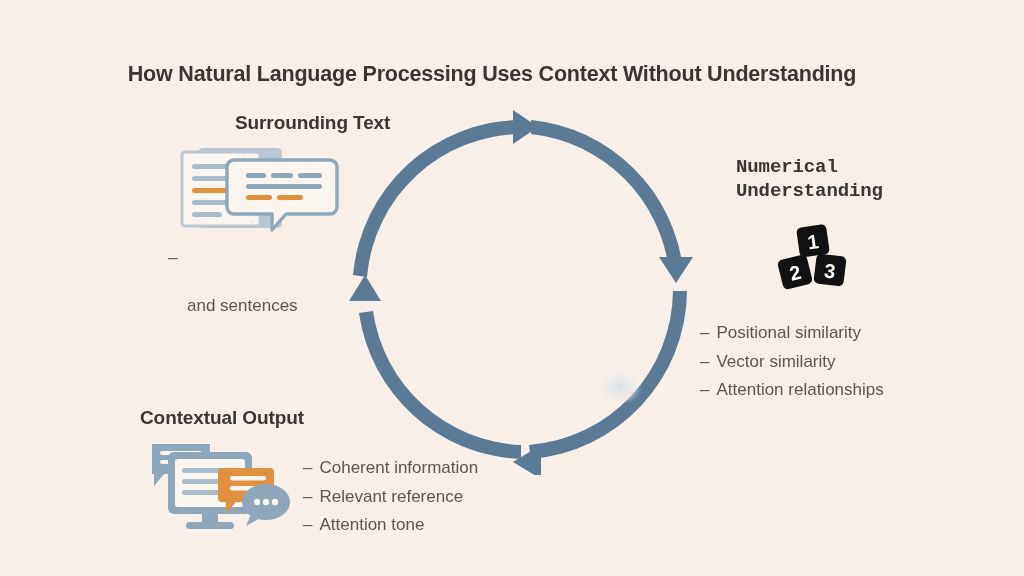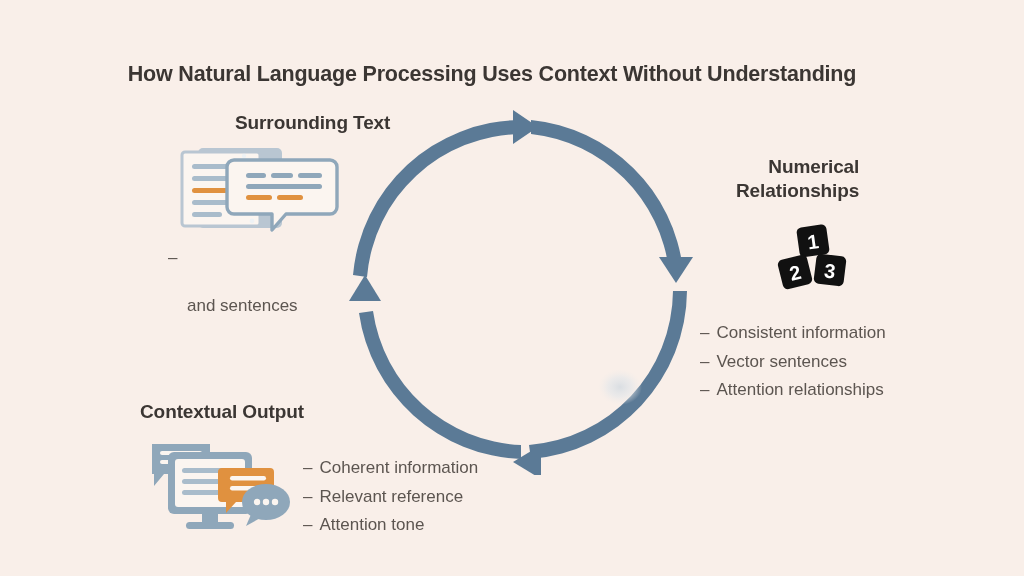--- a/index.html
+++ b/index.html
@@ -48,21 +48,22 @@
   .section-heading {
     position: absolute;
     font-size: 19px;
     font-weight: bold;
     color: #3b3633;
     white-space: nowrap;
     letter-spacing: -0.1px;
   }
   .heading-2line {
     line-height: 1.28;
-    text-align: right;
+    text-align: left;
+    font-family: Liberation Mono, monospace;
   }
 
   
   .bullet-list {
     position: absolute;
     font-size: 17px;
     color: #5c5550;
     line-height: 1.68;
     white-space: nowrap;
   }
@@ -88,21 +89,21 @@
   #panel-surrounding-text .section-heading { left: 28px; top: 0; margin-left: 47px; }
   #icon-surrounding-text   { position: absolute; left: 14px; top: 30px; }
   #list-surrounding-text   { left: 8px; top: 132px; }
 
   #panel-numerical { position: absolute; left: 700px; top: 155px; }
   #panel-numerical .section-heading { left: 36px; top: 0; }
   #icon-number-blocks { position: absolute; left: 76px; top: 68px; }
   #list-numerical { left: 0px; top: 164px; }
 
   #panel-contextual { position: absolute; left: 140px; top: 400px; }
-  #panel-contextual .section-heading { left: 0; top: 1px; }
+  #panel-contextual .section-heading { left: 0; top: 7px; }
   #icon-contextual-output { position: absolute; left: 0px; top: 38px; }
   #list-contextual { left: 163px; top: 54px; }
 
   .icon-svg { display: block; }
 </style>
 </head>
 <body>
 
 <div class="stage">
 
@@ -200,21 +201,21 @@
         <span class="bullet-dash">–</span>
       </div>
       <div class="bullet-cont">and sentences</div>
     </div>
   </div>
 
   <div id="panel-numerical">
 
     <div class="section-heading heading-2line">
       <div>Numerical</div>
-      <div>Relationships</div>
+      <div>Understanding</div>
     </div>
 
     <div id="icon-number-blocks">
       <svg class="icon-svg" width="80" height="70" viewBox="0 0 80 70">
         <g transform="rotate(-8 36 18)">
           <rect x="22" y="3" width="30" height="30" rx="5" fill="#111111"></rect>
           <text x="37" y="26" font-family="'Liberation Sans', sans-serif" font-size="20" font-weight="bold" fill="#ffffff" text-anchor="middle">1</text>
         </g>
         <g transform="rotate(-14 19 49)">
           <rect x="4" y="34" width="30" height="30" rx="5" fill="#111111"></rect>
@@ -223,25 +224,25 @@
         <g transform="rotate(7 54 47)">
           <rect x="39" y="32" width="30" height="30" rx="5" fill="#111111"></rect>
           <text x="54" y="55" font-family="'Liberation Sans', sans-serif" font-size="20" font-weight="bold" fill="#ffffff" text-anchor="middle">3</text>
         </g>
       </svg>
     </div>
 
     <div class="bullet-list" id="list-numerical">
       <div class="bullet-row">
         <span class="bullet-dash">–</span>
-        <span class="bullet-text">Consistent information</span>
-      </div>
-      <div class="bullet-row">
-        <span class="bullet-dash">–</span>
-        <span class="bullet-text">Vector sentences</span>
+        <span class="bullet-text">Positional similarity</span>
+      </div>
+      <div class="bullet-row">
+        <span class="bullet-dash">–</span>
+        <span class="bullet-text">Vector similarity</span>
       </div>
       <div class="bullet-row">
         <span class="bullet-dash">–</span>
         <span class="bullet-text">Attention relationships</span>
       </div>
     </div>
   </div>
 
   <div id="panel-contextual">
 

